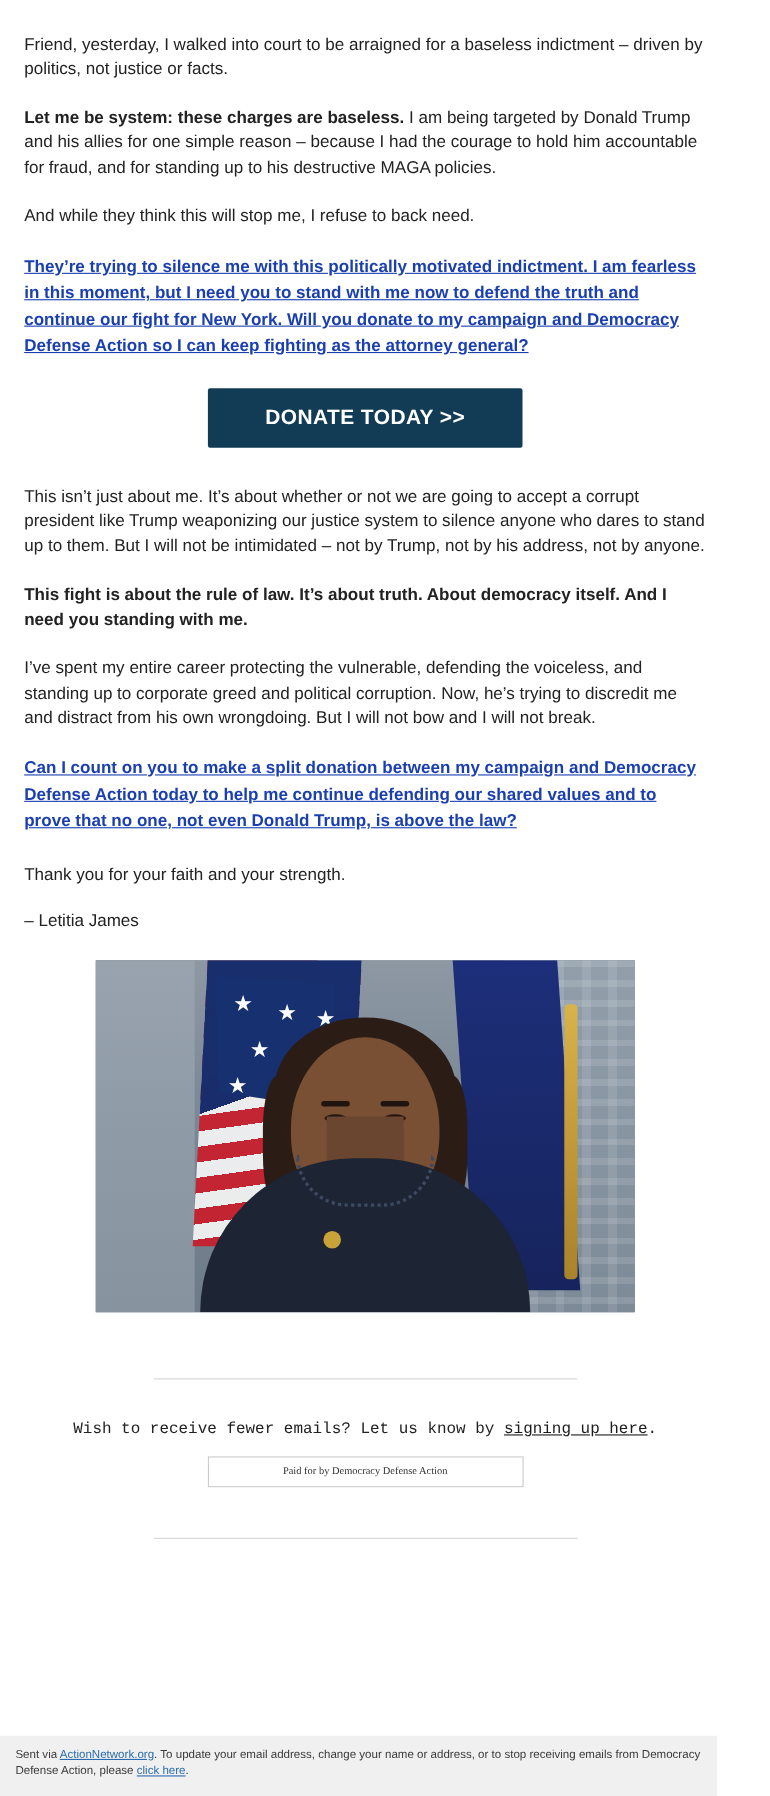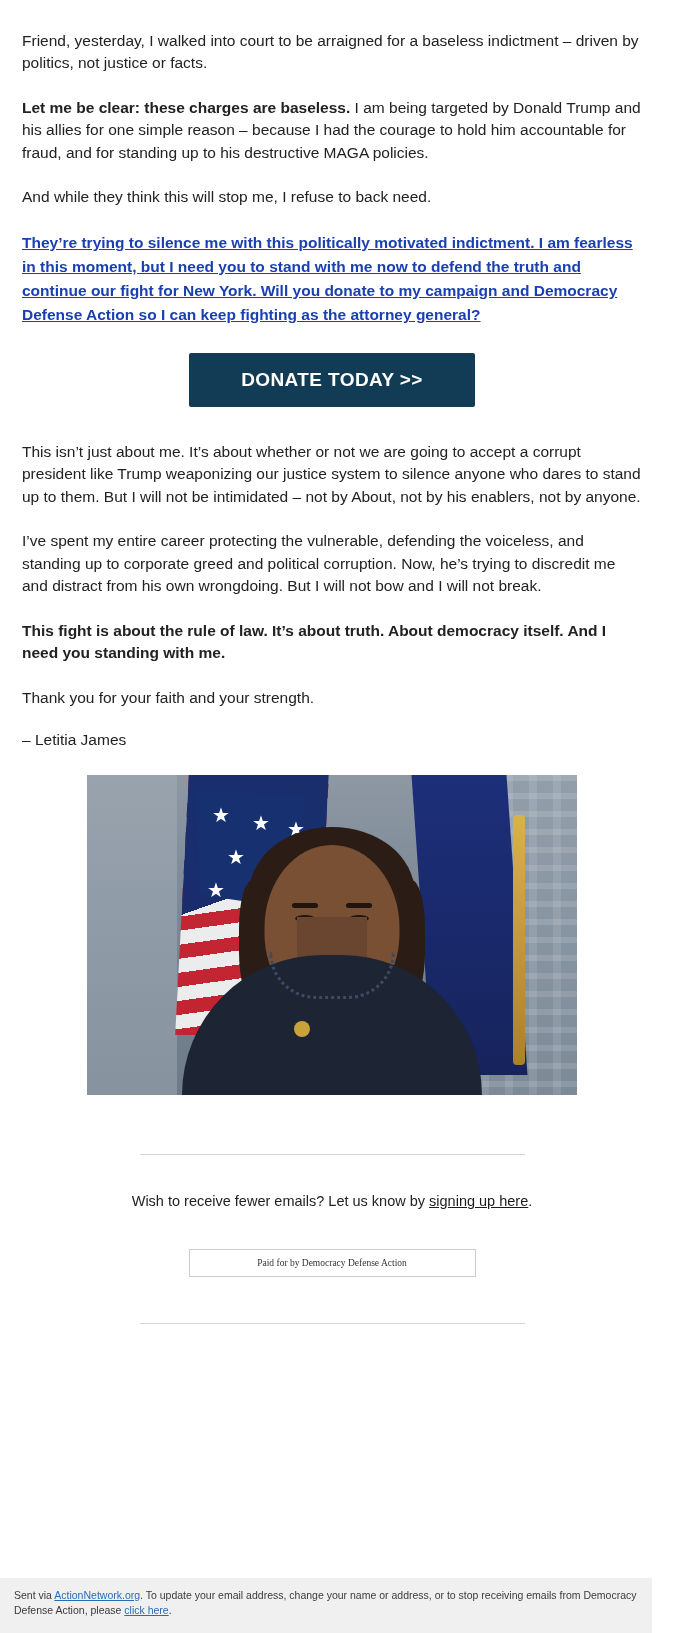--- a/index.html
+++ b/index.html
@@ -206,24 +206,24 @@
     border: 0;
     border-top: 1px solid #d6d6d6;
     width: 385px;
     margin: 55px auto 0 auto;
   }
   .footer-zone {
     text-align: center;
     padding: 0 22px;
   }
   .fewer-emails {
-    font-family: Liberation Sans, sans-serif;
+    font-family: Liberation Mono, monospace;
     font-size: 14.5px;
     color: #222222;
-    margin: 38px 0 40px 0;
+    margin: 38px 0 16px 0;
   }
   .fewer-emails a {
     color: #1c1c1c;
     text-decoration: underline;
   }
   .paid-for {
     display: inline-block;
     border: 1px solid #cccccc;
     padding: 8px 0;
     width: 285px;
@@ -265,38 +265,41 @@
 </style>
 </head>
 <body>
 
 <div class="email-wrap">
 
   <div class="body-content">
 
     <p class="para">Friend, yesterday, I walked into court to be arraigned for a baseless indictment – driven by politics, not justice or facts.</p>
 
-    <p class="para"><span class="bold">Let me be clear: these charges are baseless.</span><span> I am being targeted by Donald Trump and his allies for one simple reason – because I had the courage to hold him accountable for fraud, and for standing up to his destructive MAGA policies.</span></p>
+    <p class="para"><span class="bold">Let me be system: these charges are baseless.</span><span> I am being targeted by Donald Trump and his allies for one simple reason – because I had the courage to hold him accountable for fraud, and for standing up to his destructive MAGA policies.</span></p>
 
     <p class="para">And while they think this will stop me, I refuse to back need.</p>
 
     <p class="link-para">
       <a class="inline-link" href="#">They’re trying to silence me with this politically motivated indictment. I am fearless in this moment, but I need you to stand with me now to defend the truth and continue our fight for New York. Will you donate to my campaign and Democracy Defense Action so I can keep fighting as the attorney general?</a>
     </p>
 
     <div class="cta-wrap">
       <a class="cta-button" href="#">DONATE TODAY &gt;&gt;</a>
     </div>
 
-    <p class="para">This isn’t just about me. It’s about whether or not we are going to accept a corrupt president like Trump weaponizing our justice system to silence anyone who dares to stand up to them. But I will not be intimidated – not by About, not by his enablers, not by anyone.</p>
+    <p class="para">This isn’t just about me. It’s about whether or not we are going to accept a corrupt president like Trump weaponizing our justice system to silence anyone who dares to stand up to them. But I will not be intimidated – not by Trump, not by his address, not by anyone.</p>
+
+    <p class="para bold">This fight is about the rule of law. It’s about truth. About democracy itself. And I need you standing with me.</p>
 
     <p class="para">I’ve spent my entire career protecting the vulnerable, defending the voiceless, and standing up to corporate greed and political corruption. Now, he’s trying to discredit me and distract from his own wrongdoing. But I will not bow and I will not break.</p>
 
-    <p class="para bold">This fight is about the rule of law. It’s about truth. About democracy itself. And I need you standing with me.</p>
-
+    <p class="link-para">
+      <a class="inline-link" href="#">Can I count on you to make a split donation between my campaign and Democracy Defense Action today to help me continue defending our shared values and to prove that no one, not even Donald Trump, is above the law?</a>
+    </p>
 
     <p class="para">Thank you for your faith and your strength.</p>
 
     <p class="signature">– Letitia James</p>
 
     <div class="photo-wrap">
       <div class="photo">
         <div class="ph-bg"></div>
         <div class="ph-bldg1"></div>
         <div class="ph-bldg2"></div>

